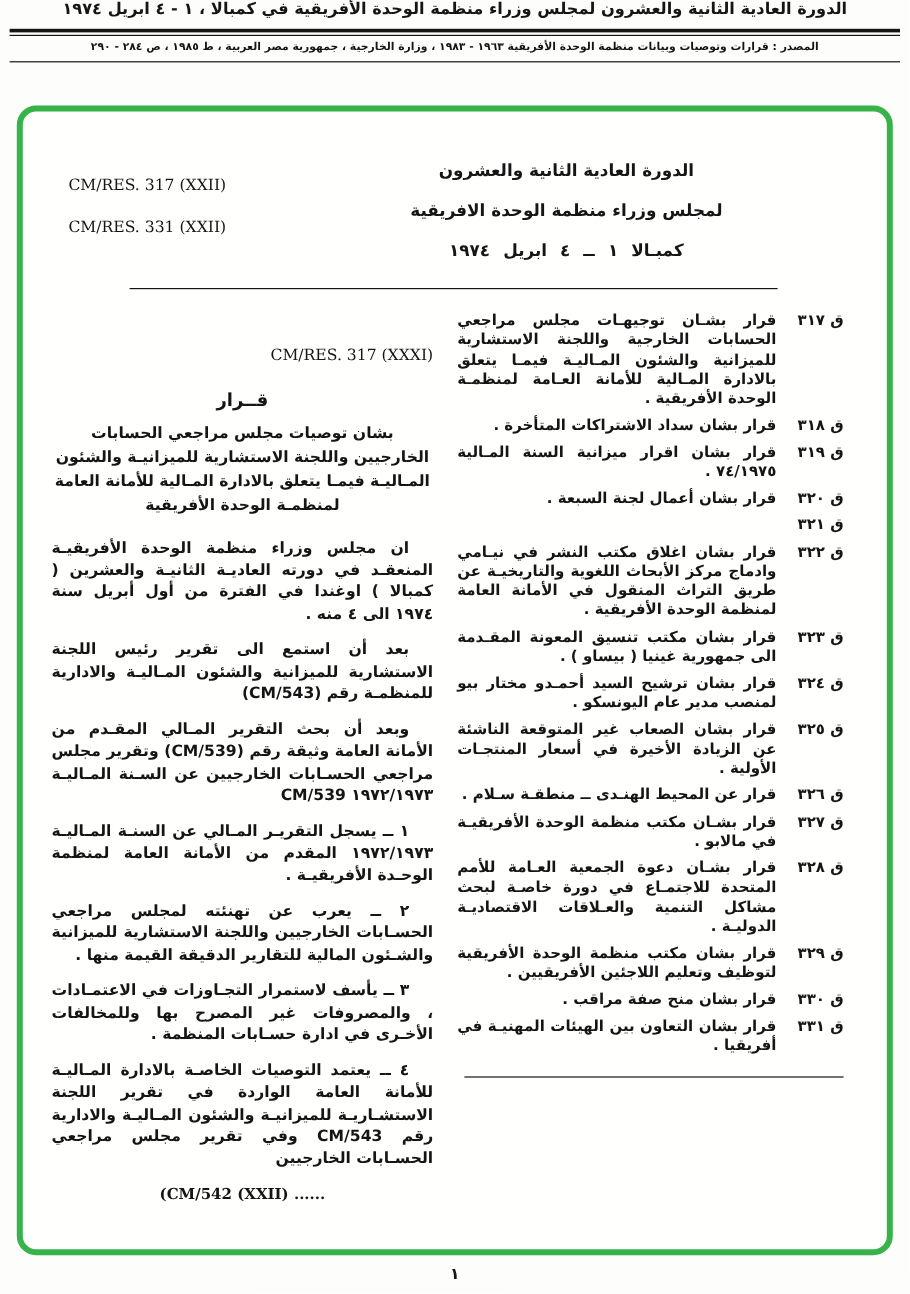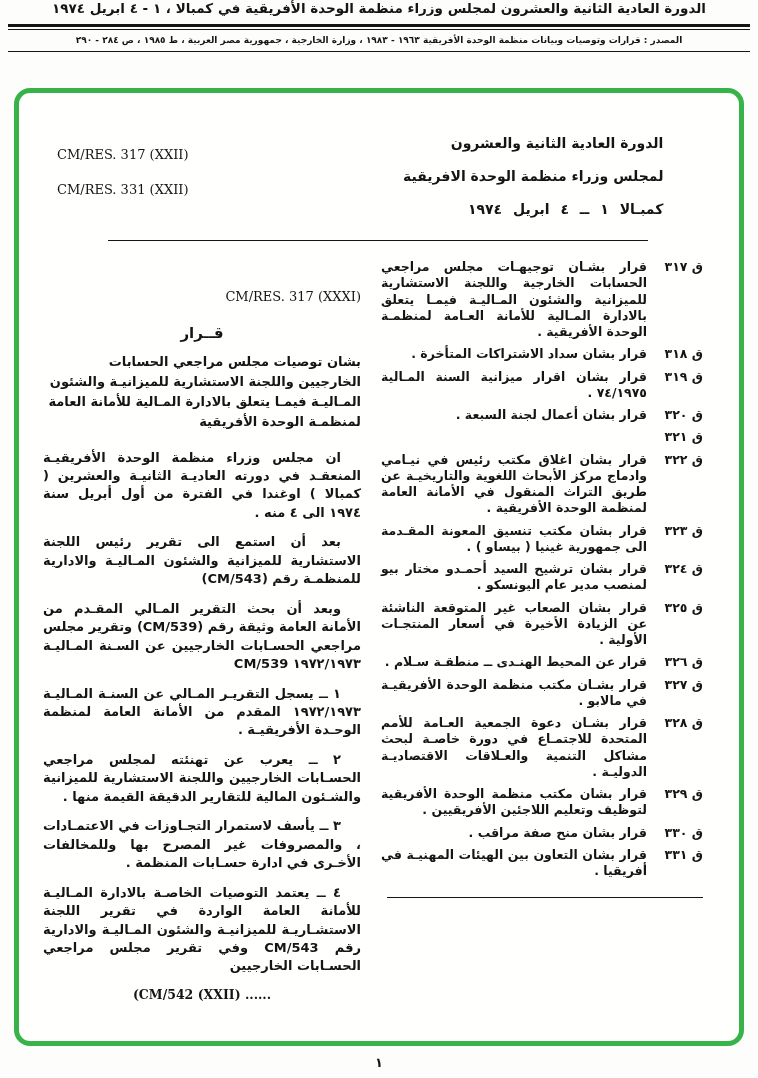--- a/index.html
+++ b/index.html
@@ -50,21 +50,21 @@
     text-align:left;
     font-family:"DejaVu Serif", serif;
     font-size:13px;
     padding-top:14px;
     padding-left:14px;
   }
   .refs .ref-line { margin-bottom:20px; white-space:nowrap; }
   .session {
     width:58%;
     direction:rtl;
-    text-align:right;
+    text-align:center;
     font-weight:bold;
     font-size:14px;
     line-height:1.5;
   }
   .session .s-line { margin-bottom:12px; }
   .session .session-date { word-spacing:6px; }
   .header-rule { margin:8px 55px 0 65px; border-top:1.5px solid #151515; }
   .columns { display:flex; direction:rtl; gap:20px; margin-top:18px; }
   .col-resolutions { width:322px; flex:none; }
   .res-item {
@@ -88,20 +88,21 @@
     padding-left:4px;
   }
   .res-title {
     text-align:center;
     font-weight:bold;
     font-size:15px;
     letter-spacing:2px;
     margin-bottom:10px;
   }
   .res-subtitle {
+    text-align:center;
     font-weight:bold;
     font-size:13px;
     line-height:1.55;
     margin-bottom:16px;
   }
   .para {
     direction:rtl;
     text-align:justify;
     font-size:13px;
     font-weight:bold;
@@ -166,21 +167,21 @@
       </div>
       <div class="res-item">
         <span class="res-num">ق ٣٢٠</span>
         <span class="res-text">قرار بشان أعمال لجنة السبعة .</span>
       </div>
       <div class="res-item">
         <span class="res-num">ق ٣٢١</span>
       </div>
       <div class="res-item">
         <span class="res-num">ق ٣٢٢</span>
-        <span class="res-text">قرار بشان اغلاق مكتب رئيس في نيـامي وادماج مركز الأبحاث اللغوية والتاريخيـة عن طريق التراث المنقول في الأمانة العامة لمنظمة الوحدة الأفريقية .</span>
+        <span class="res-text">قرار بشان اغلاق مكتب النشر في نيـامي وادماج مركز الأبحاث اللغوية والتاريخيـة عن طريق التراث المنقول في الأمانة العامة لمنظمة الوحدة الأفريقية .</span>
       </div>
       <div class="res-item">
         <span class="res-num">ق ٣٢٣</span>
         <span class="res-text">قرار بشان مكتب تنسيق المعونة المقـدمة الى جمهورية غينيا ( بيساو ) .</span>
       </div>
       <div class="res-item">
         <span class="res-num">ق ٣٢٤</span>
         <span class="res-text">قرار بشان ترشيح السيد أحمـدو مختار بيو لمنصب مدير عام اليونسكو .</span>
       </div>
       <div class="res-item">

